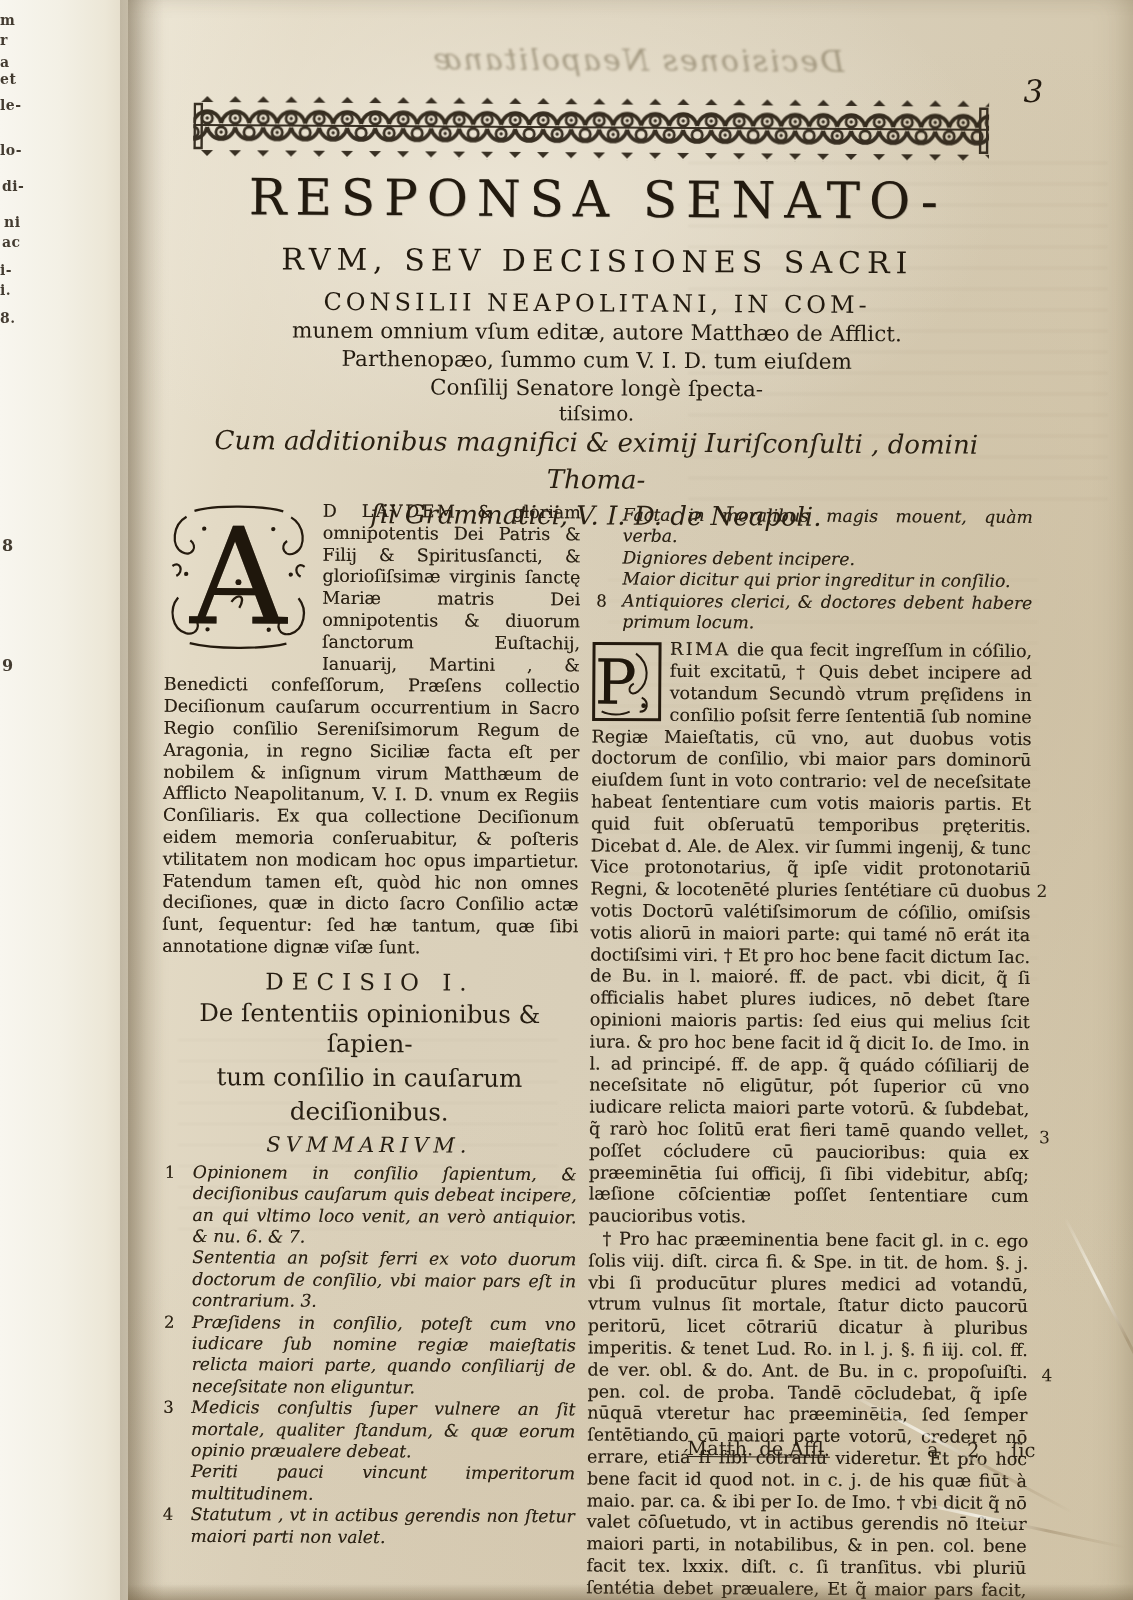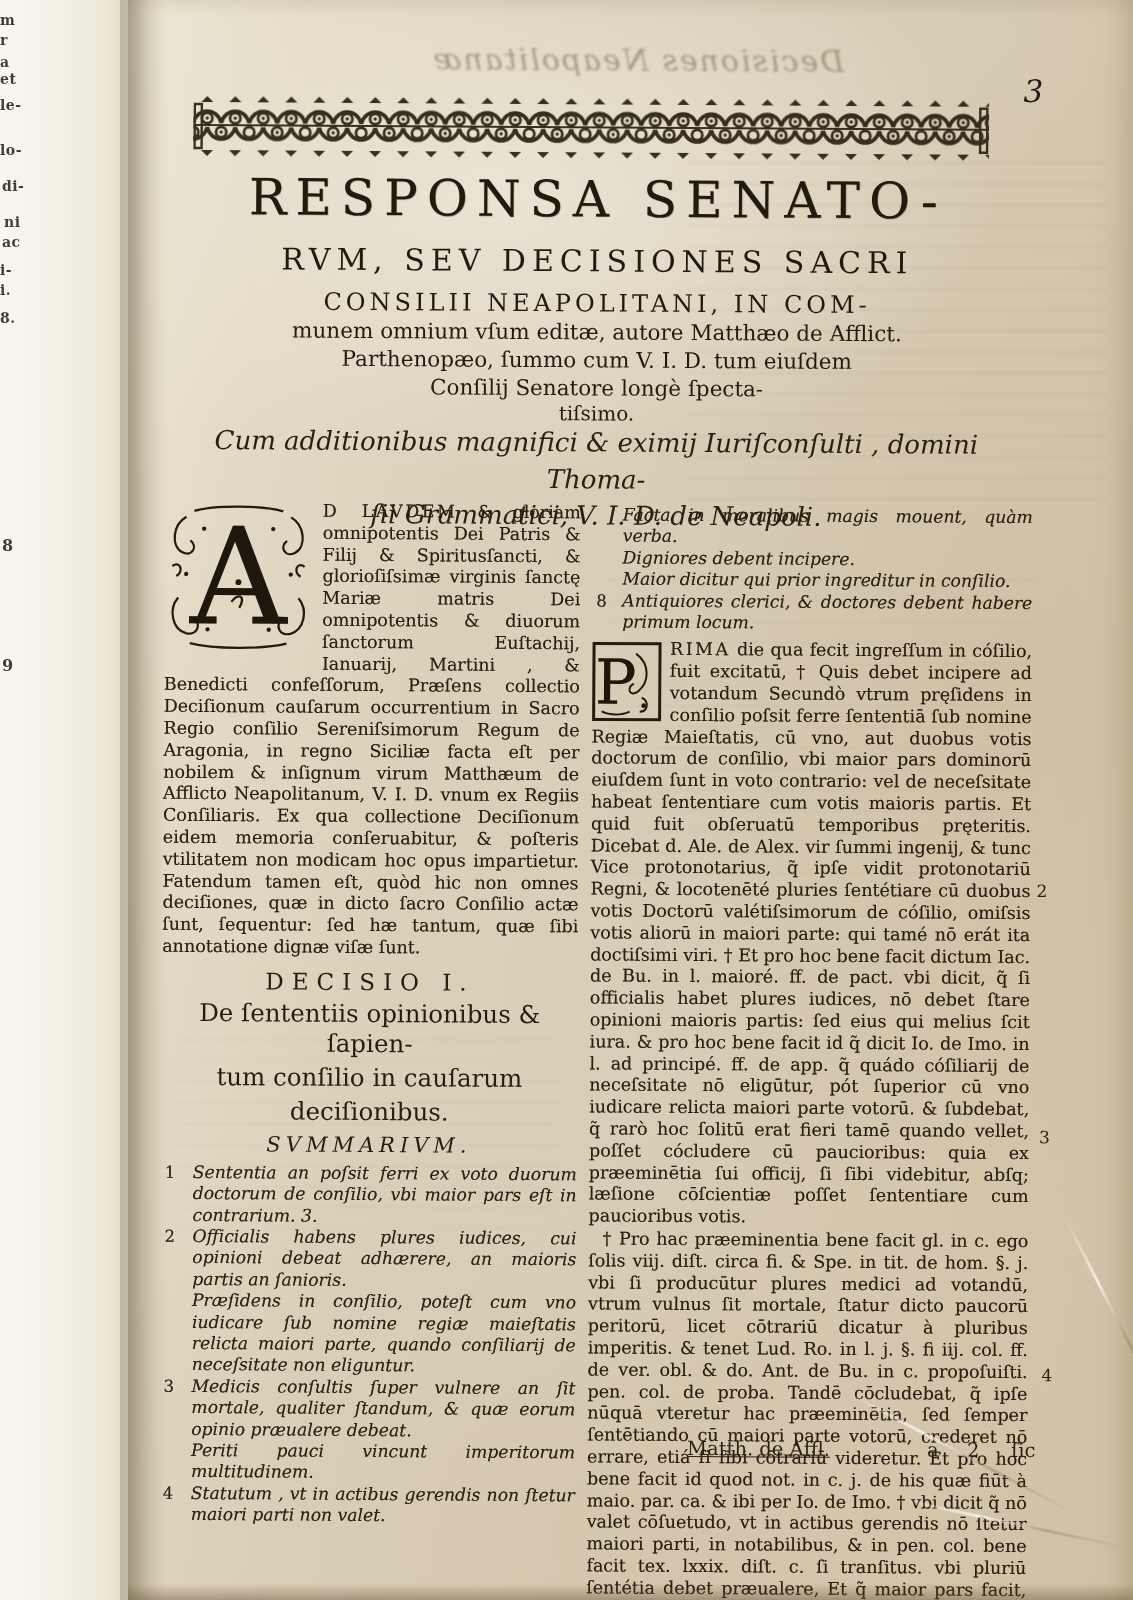--- a/index.html
+++ b/index.html
@@ -186,23 +186,23 @@
               </g>
               <text x="75" y="122" font-size="136" text-anchor="middle" fill="#1f170c" font-family="DejaVu Serif, Liberation Serif, serif">A</text>
             </svg><span class="opening">D LAVDEM</span> <span>&amp; gloriam omnipotentis Dei Patris &amp; Filij &amp; Spiritusſancti, &amp; glorioſiſsimæ virginis ſanctę Mariæ matris Dei omnipotentis &amp; diuorum ſanctorum Euſtachij, Ianuarij, Martini , &amp; Benedicti confeſſorum, Præſens collectio Deciſionum cauſarum occurrentium in Sacro Regio conſilio Sereniſsimorum Regum de Aragonia, in regno Siciliæ facta eſt per nobilem &amp; inſignum virum Matthæum de Afflicto Neapolitanum, V. I. D. vnum ex Regiis Conſiliaris. Ex qua collectione Deciſionum eidem memoria conſeruabitur, &amp; poſteris vtilitatem non modicam hoc opus impartietur. Fatendum tamen eſt, quòd hic non omnes deciſiones, quæ in dicto ſacro Conſilio actæ ſunt, ſequentur: ſed hæ tantum, quæ ſibi annotatione dignæ viſæ ſunt.</span>
           </p>
           <h3 class="decisio">DECISIO I.</h3>
           <div class="subtitle">De ſententiis opinionibus &amp; ſapien-</div>
           <div class="subtitle">tum conſilio in cauſarum</div>
           <div class="subtitle">deciſionibus.</div>
           <div class="summ-head">SVMMARIVM.</div>
           <div class="sum-list">
-            <div class="sum-item"><span class="no">1</span></div>
+            <div class="sum-item"><span class="no">1</span><span>Opinionem in conſilio ſapientum, &amp; deciſionibus cauſarum quis debeat incipere, an qui vltimo loco venit, an verò antiquior. &amp; nu. 6. &amp; 7.</span></div>
             <div class="sum-item"><span class="no"></span><span>Sententia an poſsit ferri ex voto duorum doctorum de conſilio, vbi maior pars eſt in contrarium. 3.</span></div>
-            <div class="sum-item"><span class="no">2</span><span>Officialis habens plures iudices, cui opinioni debeat adhærere, an maioris partis an ſanioris.</span></div>
+            <div class="sum-item"><span class="no">2</span></div>
             <div class="sum-item"><span class="no"></span><span>Præſidens in conſilio, poteſt cum vno iudicare ſub nomine regiæ maieſtatis relicta maiori parte, quando conſiliarij de neceſsitate non eliguntur.</span></div>
             <div class="sum-item"><span class="no">3</span><span>Medicis conſultis ſuper vulnere an ſit mortale, qualiter ſtandum, &amp; quæ eorum opinio præualere debeat.</span></div>
             <div class="sum-item"><span class="no"></span><span>Periti pauci vincunt imperitorum multitudinem.</span></div>
             <div class="sum-item"><span class="no">4</span><span>Statutum , vt in actibus gerendis non ſtetur maiori parti non valet.</span></div>
 
           </div>
         </div>
 
         <div class="col-right">
           <div class="r-list">

